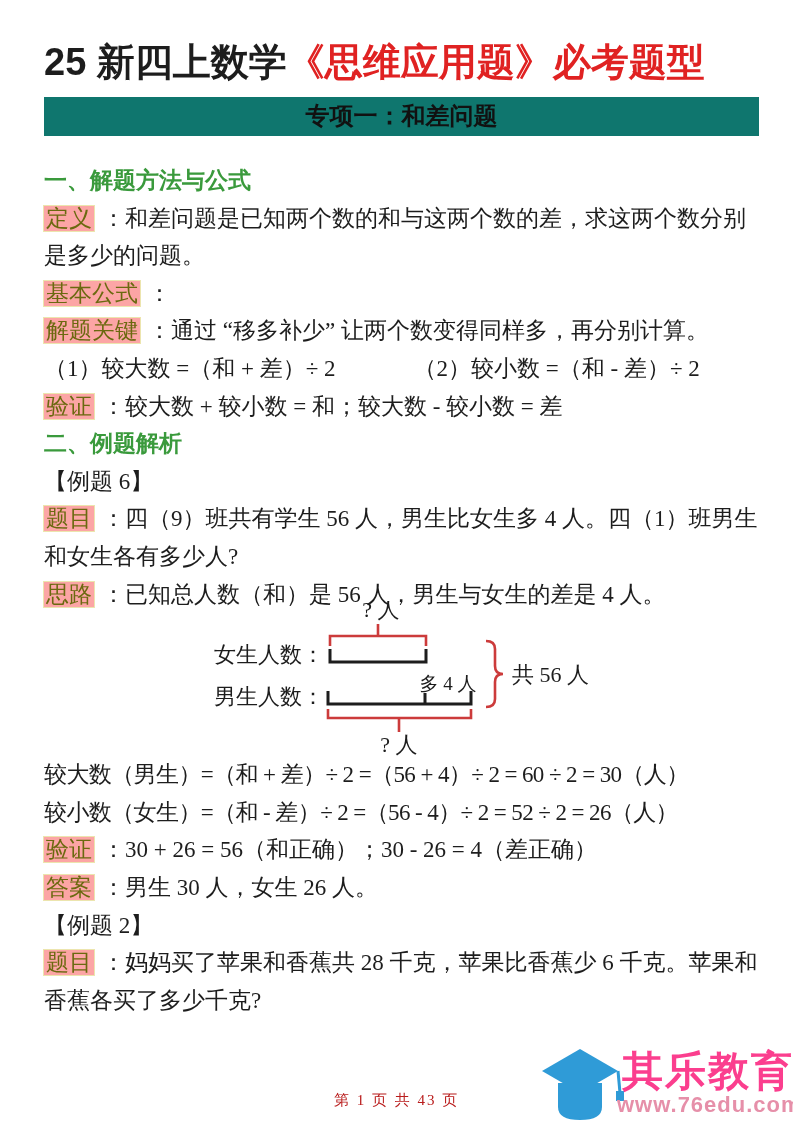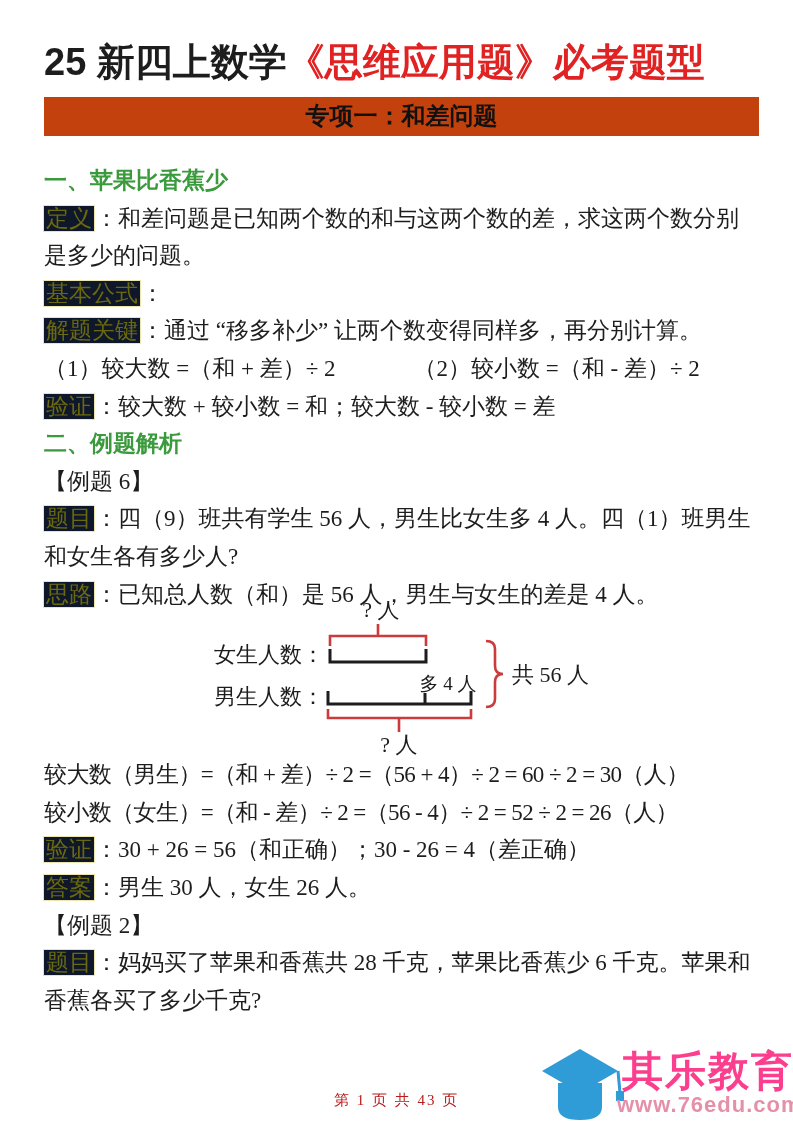--- a/index.html
+++ b/index.html
@@ -15,37 +15,37 @@
 
   .title {
     margin:0; white-space:nowrap;
     font-family:"Liberation Sans","DejaVu Sans",sans-serif;
     font-weight:bold; font-size:38px; line-height:52px;
   }
   .title .t-red { color:#e02222; }
 
   .banner {
     margin-top:9px; height:39px; line-height:39px;
-    background:#c2410c; text-align:center;
+    background:#0f766e; text-align:center;
     font-size:24px; font-weight:bold; color:#111;
   }
 
   .h-green {
     color:#3a9a3c; font-weight:bold;
     font-size:23px; line-height:37.6px; margin:0;
   }
   .h-green.first { margin-top:26px; }
 
   .line { font-size:23px; line-height:37.6px; margin:0; }
   .oneline { white-space:nowrap; }
   .tight { letter-spacing:-0.6px; }
 
   .hl {
-    background:#0f172a; color:#6b690f;
-    padding:0 2px; margin-right:1px;
+    background:#fca5a5; color:#6b690f;
+    padding:0 2px; margin-right:8px;
     box-shadow:0 0 0 1px #ece5ae;
   }
 
   .formulas .gap { display:inline-block; width:78px; }
 
   .diagram {
     position:relative;
     width:793px; height:155px;
     margin-left:-36px; margin-top:-12px;
   }
@@ -74,21 +74,21 @@
 </style>
 </head>
 <body>
 
 <div class="page">
 
   <h1 class="title"><span class="t-black">25 新四上数学</span><span class="t-red">《思维应用题》必考题型</span></h1>
 
   <div class="banner">专项一：和差问题</div>
 
-  <div class="h-green first">一、苹果比香蕉少</div>
+  <div class="h-green first">一、解题方法与公式</div>
 
   <p class="line"><span class="hl">定义</span><span>：和差问题是已知两个数的和与这两个数的差，求这两个数分别是多少的问题。</span></p>
 
   <p class="line oneline"><span class="hl">基本公式</span><span>：</span></p>
 
   <p class="line oneline"><span class="hl">解题关键</span><span>：通过 “移多补少” 让两个数变得同样多，再分别计算。</span></p>
 
   <p class="line oneline formulas"><span>（1）较大数 =（和 + 差）÷ 2</span><span class="gap"></span><span>（2）较小数 =（和 - 差）÷ 2</span></p>
 
   <p class="line oneline"><span class="hl">验证</span><span>：较大数 + 较小数 = 和；较大数 - 较小数 = 差</span></p>

